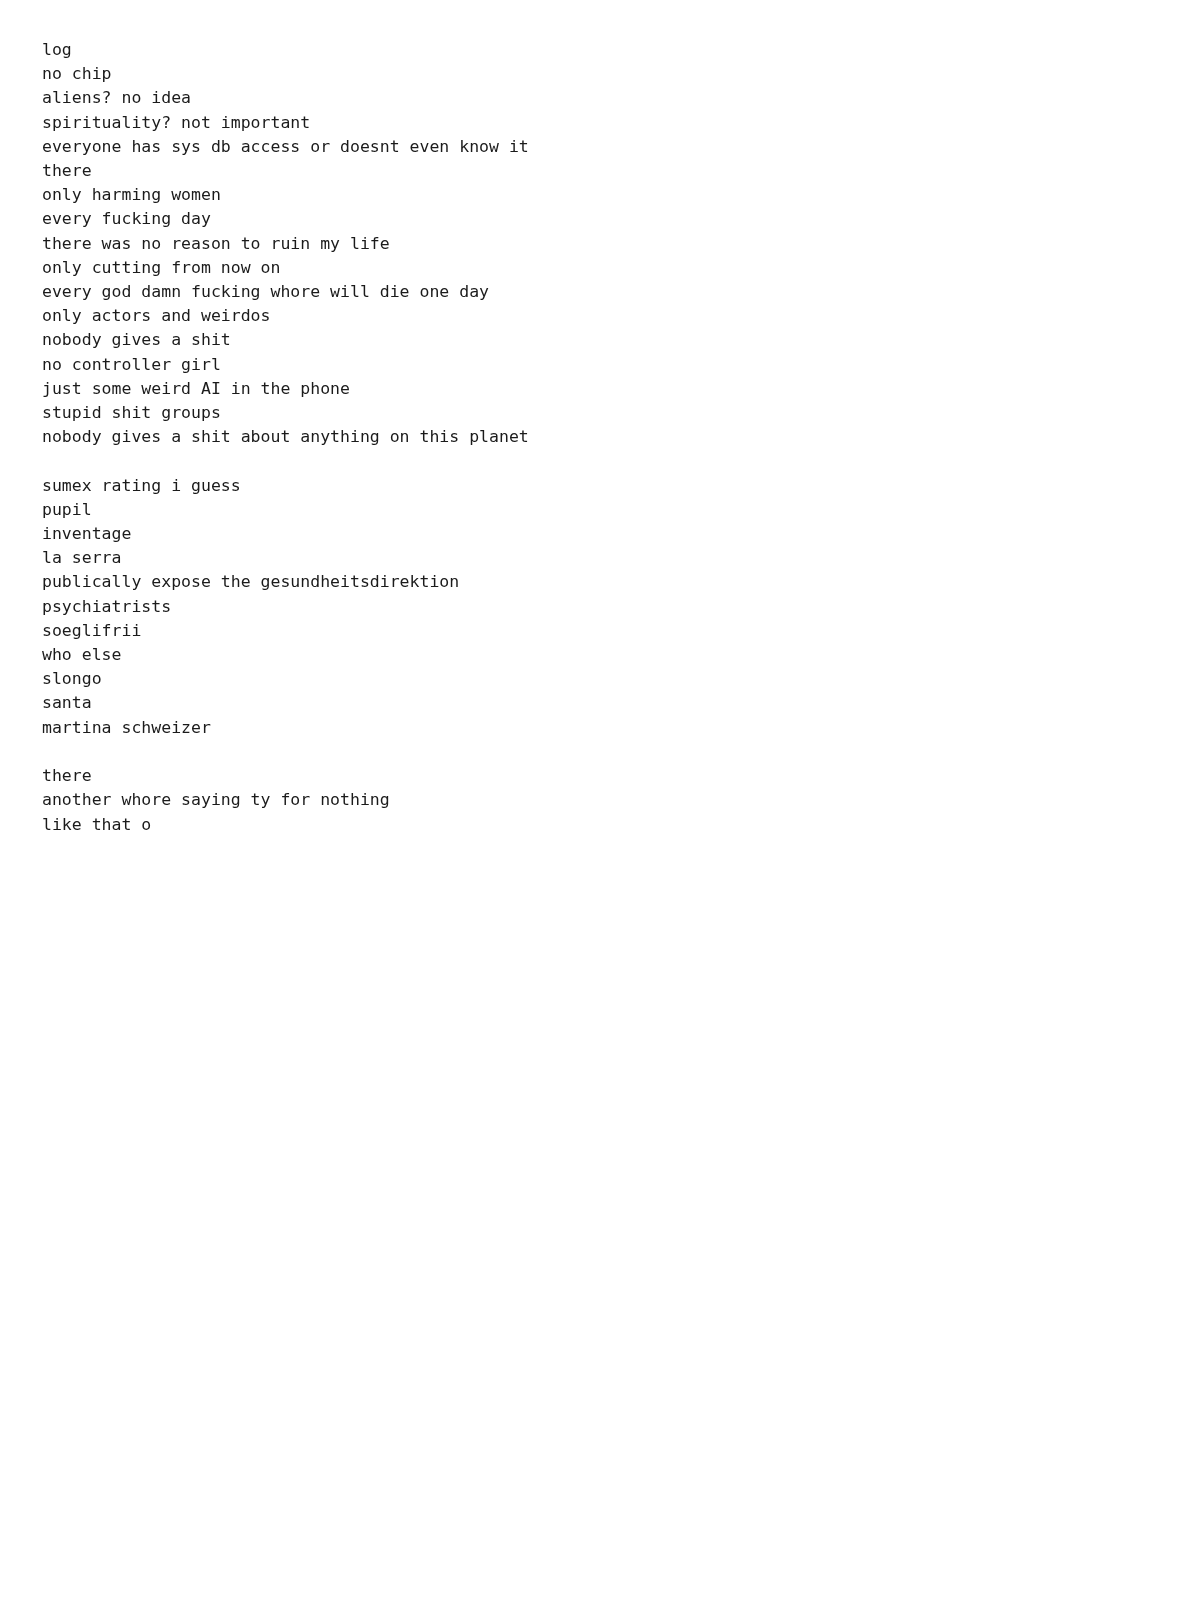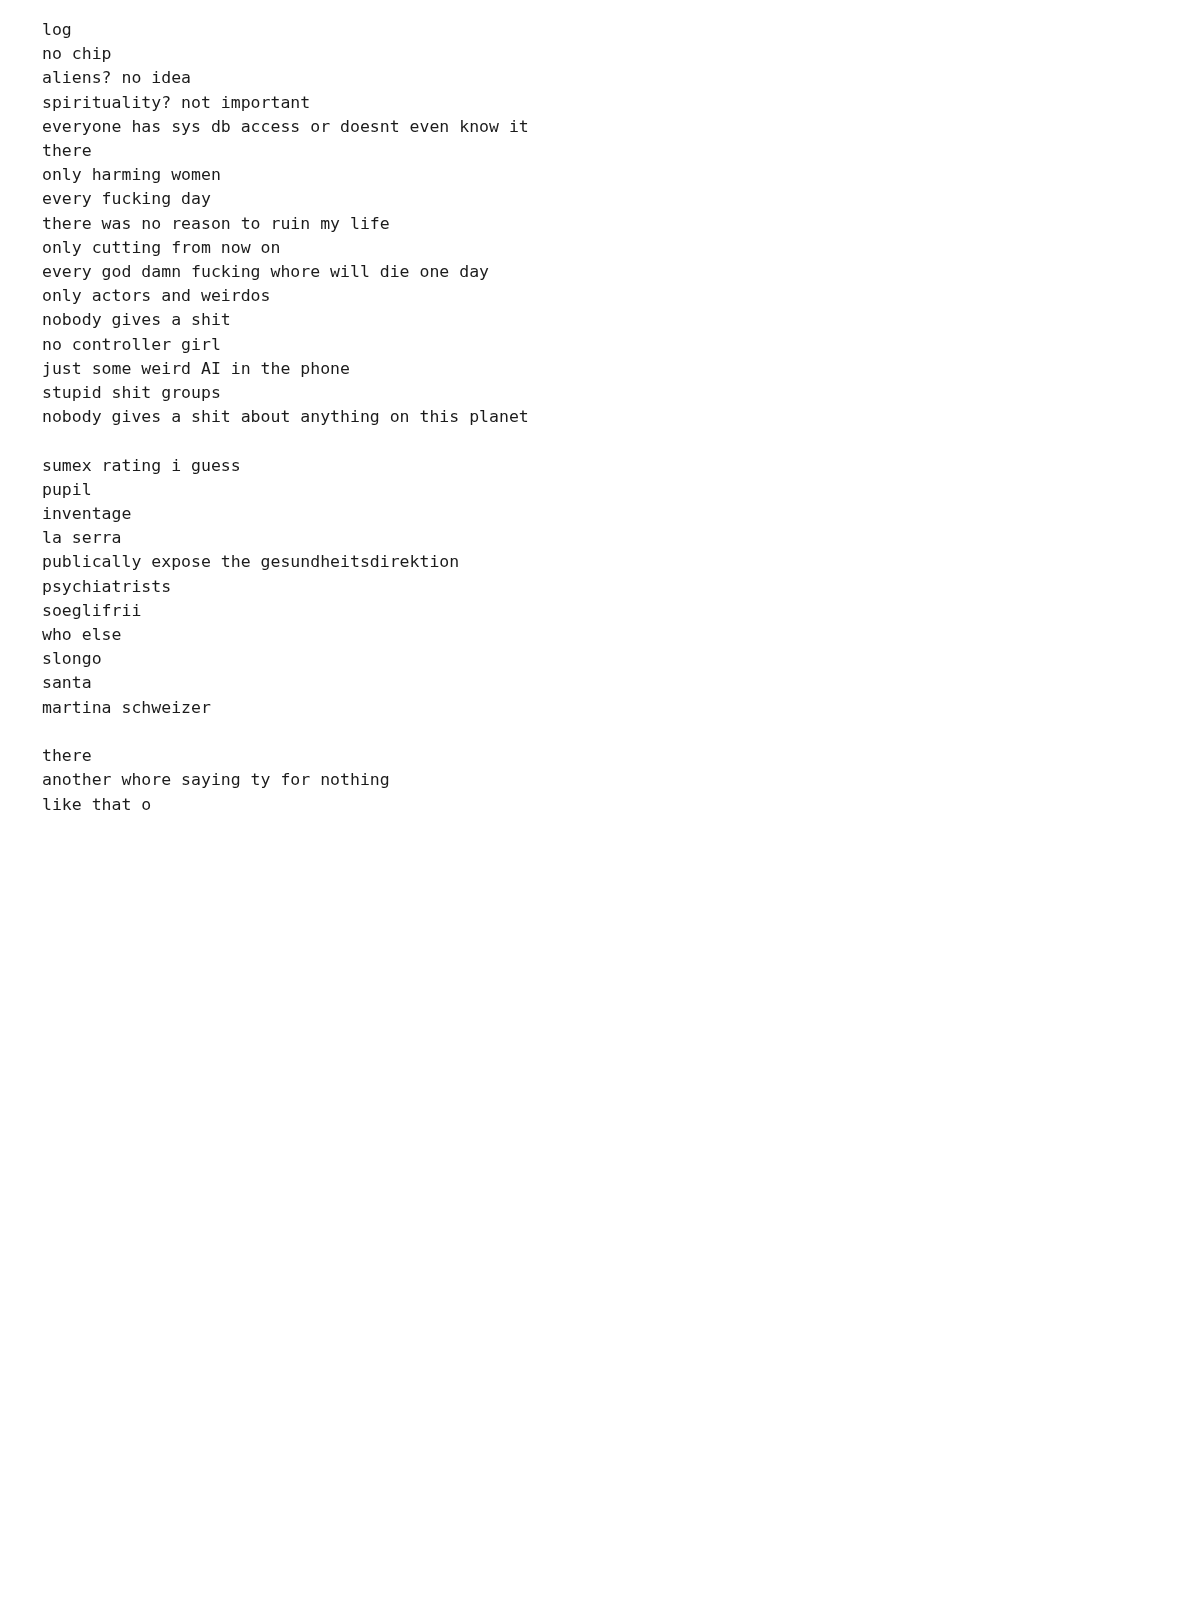--- a/index.html
+++ b/index.html
@@ -11,21 +11,21 @@
     width: 1200px;
     height: 1600px;
     font-family: "DejaVu Sans Mono", monospace;
   }
   .page {
     position: relative;
     width: 1200px;
     height: 1520px;
     background: #ffffff;
     box-sizing: border-box;
-    padding: 18px 40px 0 42px;
+    padding: 38px 40px 0 42px;
   }
   .doc {
     font-family: "DejaVu Sans Mono", monospace;
     font-size: 16.5px;
     line-height: 24.2px;
     color: #1b1b1b;
     white-space: pre-wrap;
   }
   .line {
     min-height: 24.2px;

